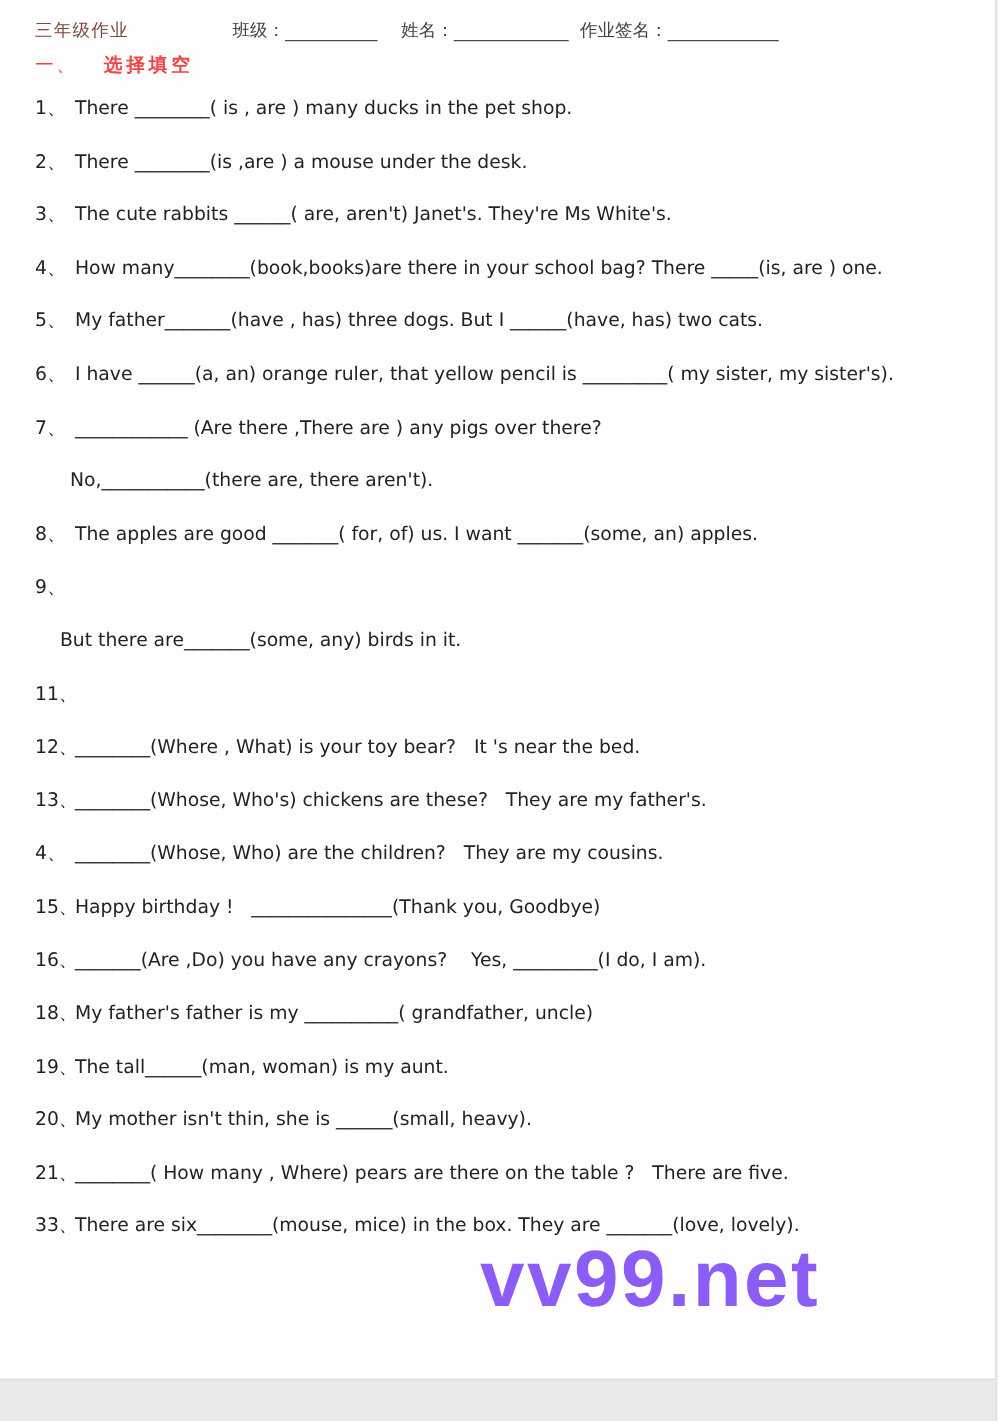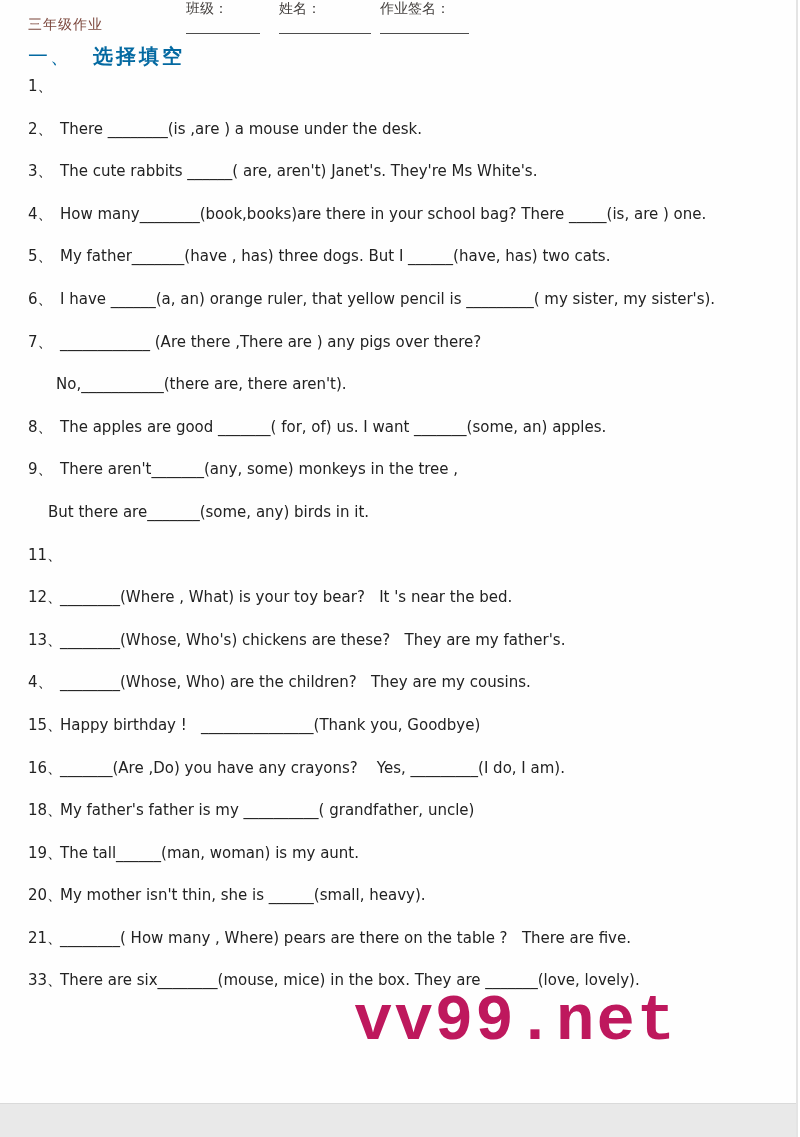--- a/index.html
+++ b/index.html
@@ -29,33 +29,33 @@
     font-size: 14px;
     color: #44403e;
     height: 20px;
   }
   .wtitle {
     color: #7b463c;
     width: 158px;
     flex: none;
     letter-spacing: 1px;
   }
-  .field { display: inline-flex; align-items: flex-start; flex-direction: column; }
+  .field { display: inline-flex; align-items: center; }
   .blank {
     display: inline-block;
     height: 15px;
     border-bottom: 1.5px solid #4c4c4c;
   }
   .blank-class { width: 74px; margin-right: 19px; }
   .blank-name { width: 92px; margin-right: 9px; }
   .blank-sign { width: 89px; }
   .section-row {
     margin-top: 9px;
-    font-size: 20px;
-    color: #0369a1;
+    font-size: 15px;
+    color: #ef4444;
     height: 22px;
   }
   .section-num { letter-spacing: 2px; }
   .section-title {
     margin-left: 21px;
     font-weight: 600;
     letter-spacing: 3px;
     border-bottom: 1px solid transparent;
   }
   
@@ -68,27 +68,27 @@
     margin-bottom: 24.6px;
   }
   .q-num { width: 32px; flex: none; white-space: pre; }
   .q-text { white-space: pre; }
   .q-line.indent-1 { padding-left: 28px; text-align: right; }
   .q-line.indent-2 { padding-left: 20px; }
   
   .watermark {
     position: absolute;
     z-index: 0;
-    left: 354px;
+    left: 384px;
     top: 986px;
     font-size: 64px;
     font-weight: 800;
     letter-spacing: 2px;
-    color: #be185d;
-    font-family: Liberation Mono, monospace;
+    color: #8b5cf6;
+    font-family: Liberation Sans, sans-serif;
     user-select: none;
   }
   
   .footer-strip {
     position: absolute;
     left: 0; right: 0; bottom: 0;
     height: 33px;
     background: #e9e9e9;
     border-top: 1px solid #dadada;
     z-index: 2;
@@ -118,20 +118,21 @@
       </span>
     </div>
 
     <div class="section-row">
       <span class="section-num">一、</span><span class="section-title">选择填空</span>
     </div>
 
     <div class="questions">
   <div class="q-line">
     <span class="q-num">1、</span>
+    <span class="q-text">There ________( is , are ) many ducks in the pet shop.</span>
   </div>
 
   <div class="q-line">
     <span class="q-num">2、</span>
     <span class="q-text">There ________(is ,are ) a mouse under the desk.</span>
   </div>
 
   <div class="q-line">
     <span class="q-num">3、</span>
     <span class="q-text">The cute rabbits ______( are, aren't) Janet's. They're Ms White's.</span>
@@ -162,21 +163,20 @@
     <span class="q-text">No,___________(there are, there aren't).</span>
   </div>
 
   <div class="q-line">
     <span class="q-num">8、</span>
     <span class="q-text">The apples are good _______( for, of) us. I want _______(some, an) apples.</span>
   </div>
 
   <div class="q-line">
     <span class="q-num">9、</span>
-    <span class="q-text">There aren't_______(any, some) monkeys in the tree ,</span>
   </div>
 
   <div class="q-line indent-2">
 
     <span class="q-text">But there are_______(some, any) birds in it.</span>
   </div>
 
 
   <div class="q-line">
     <span class="q-num">11、</span>

